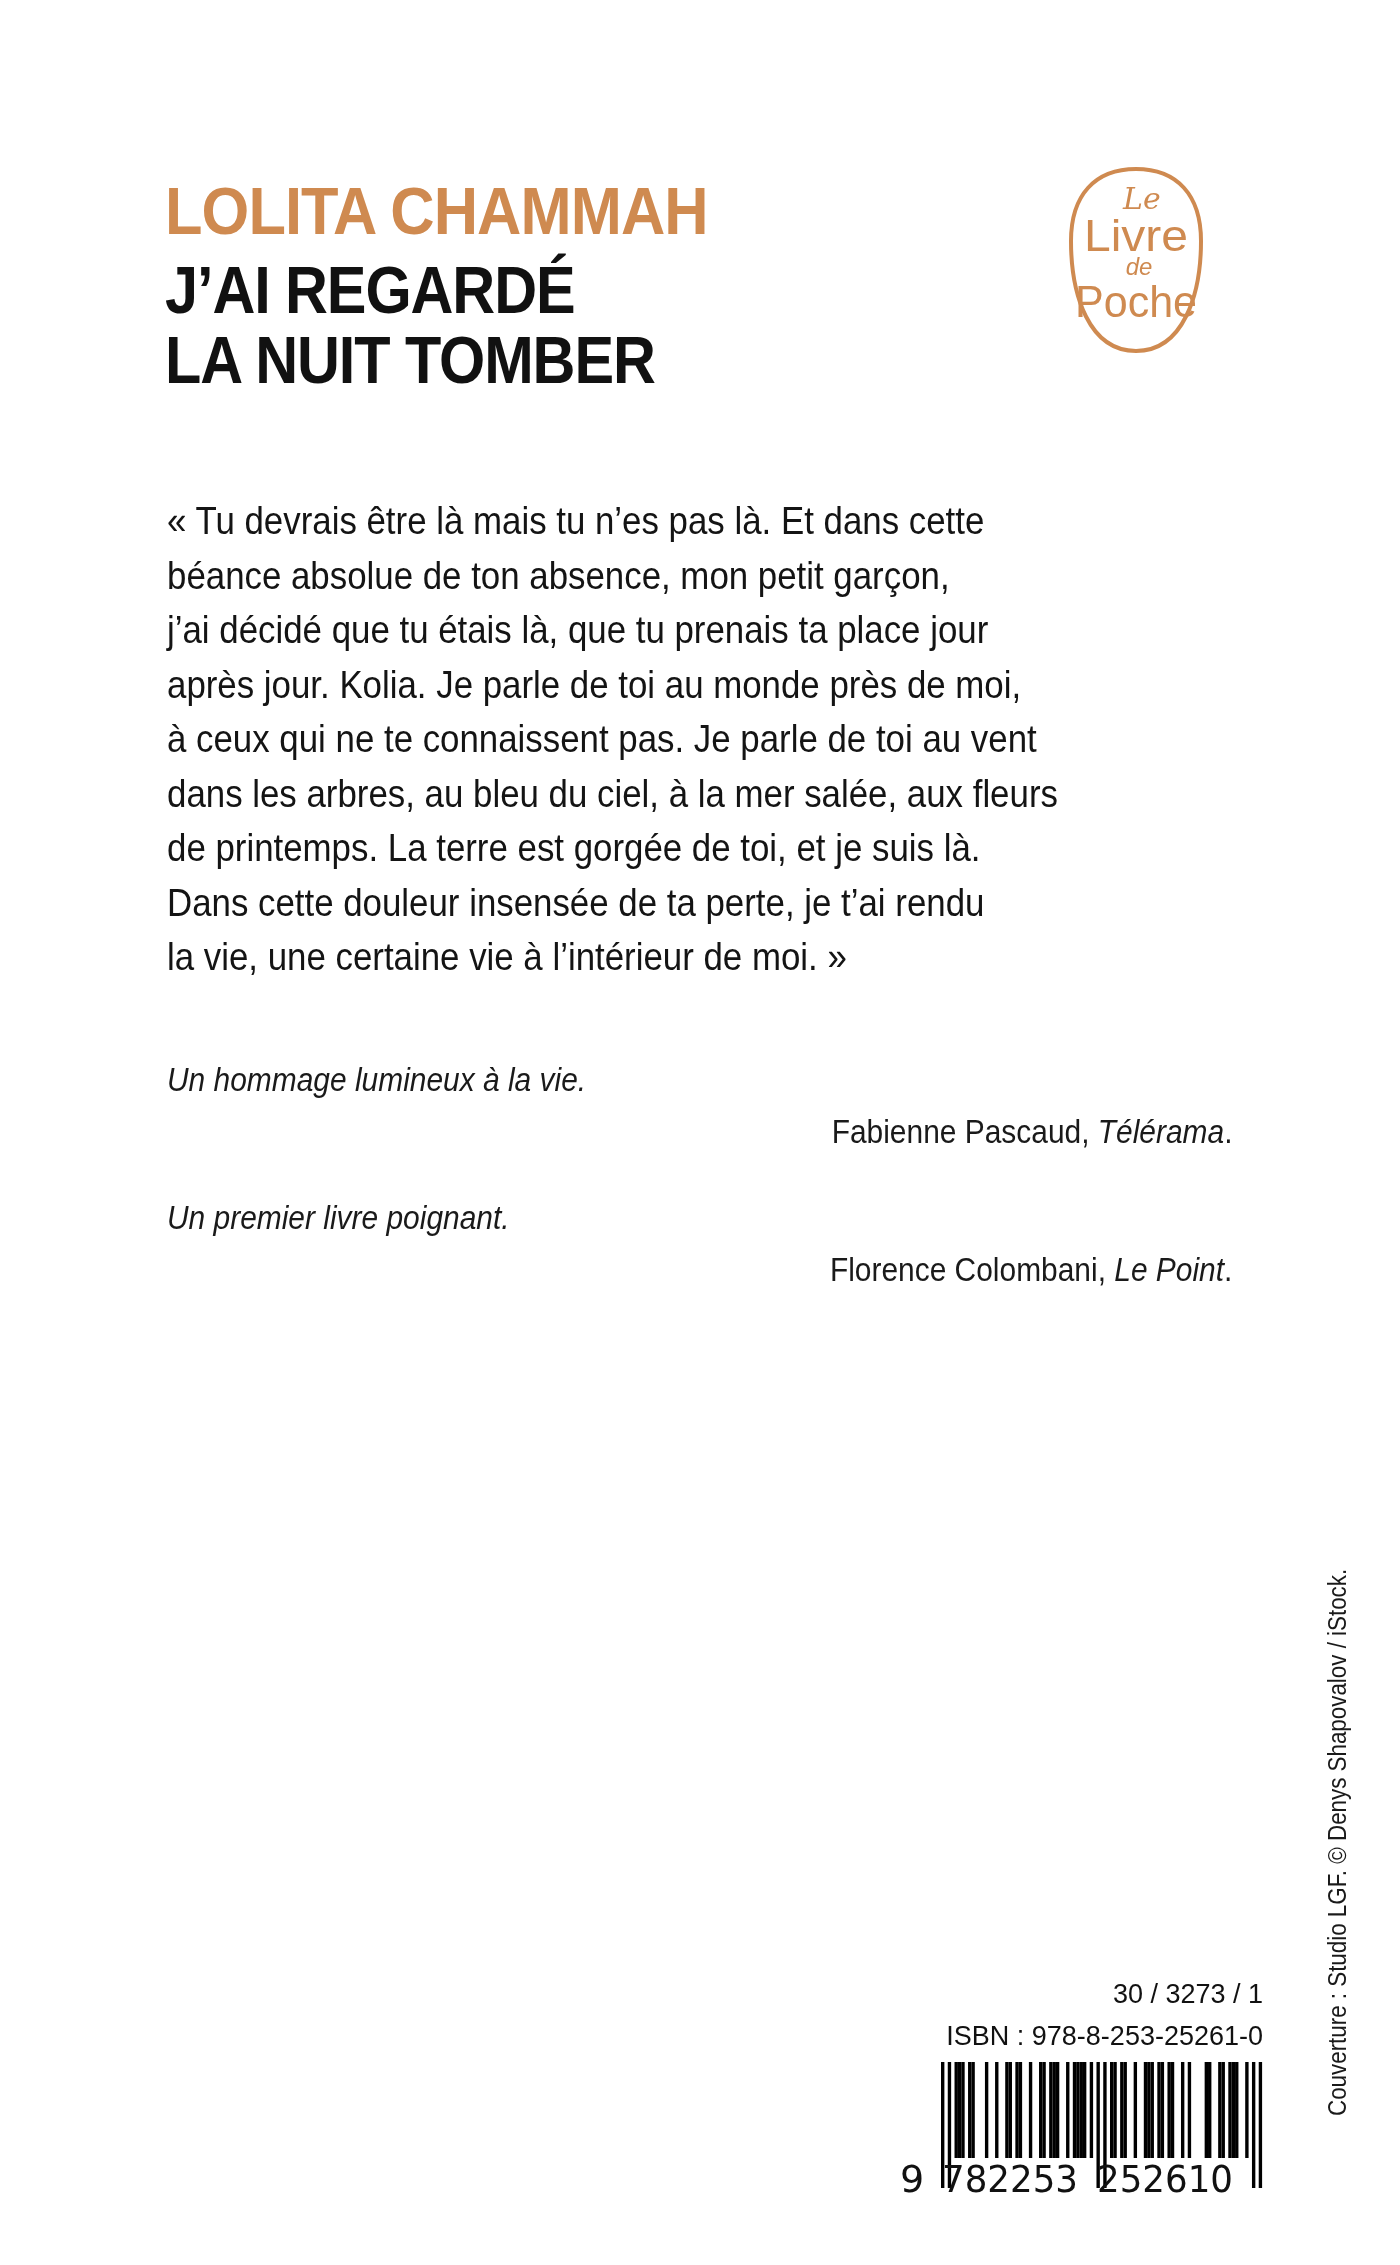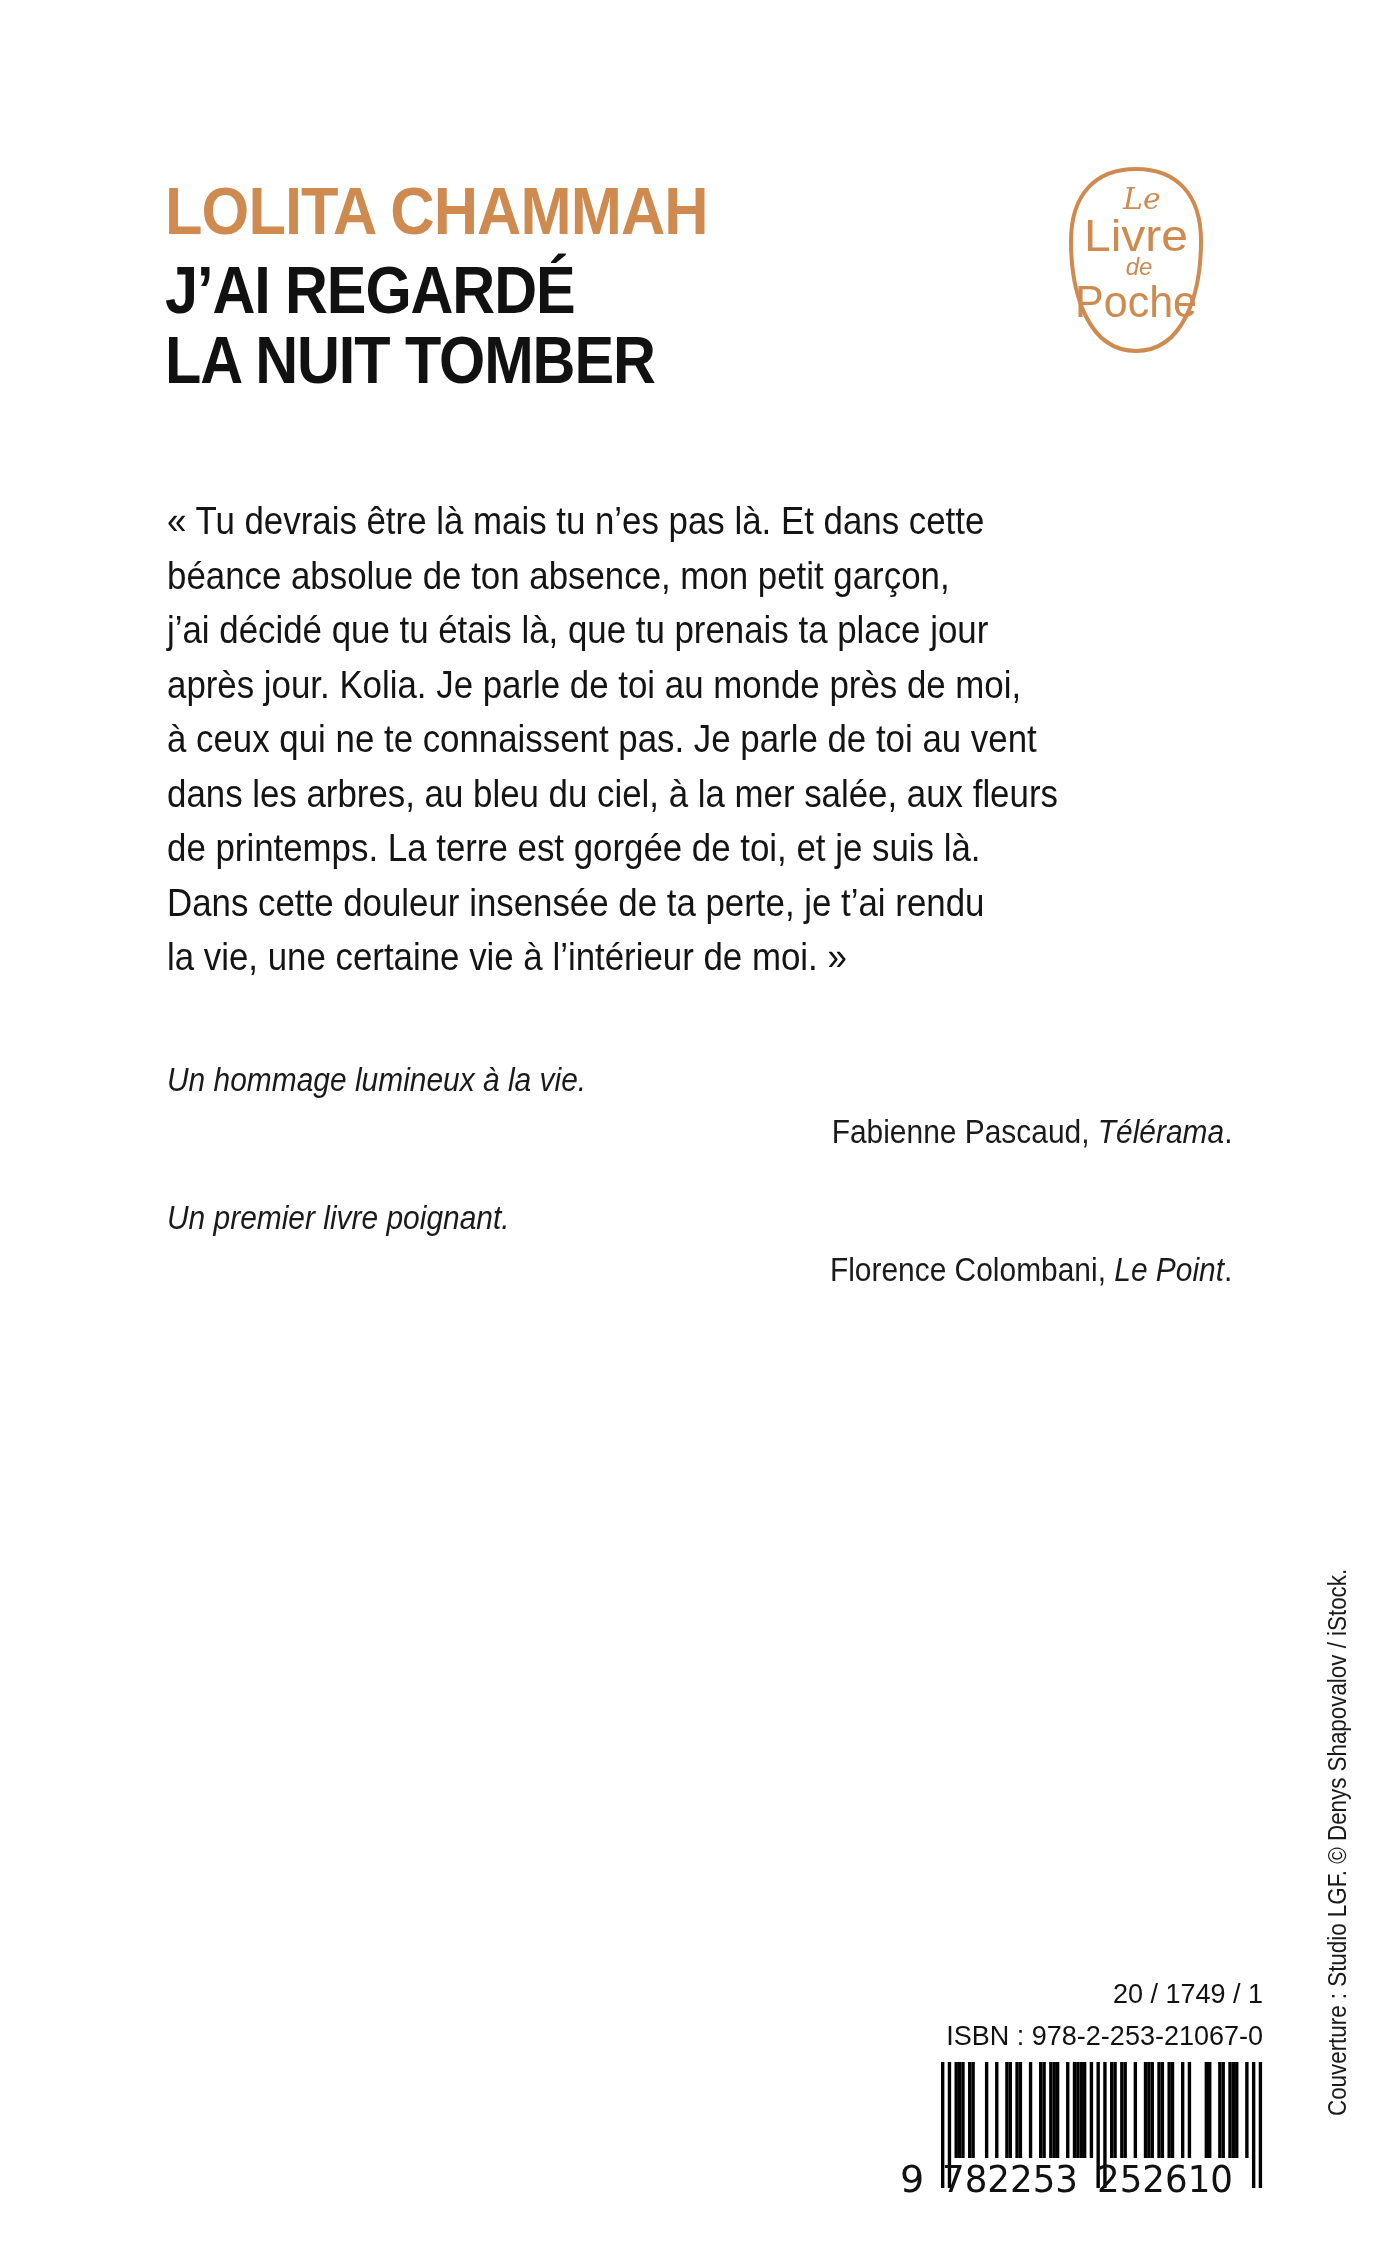--- a/index.html
+++ b/index.html
@@ -74,22 +74,22 @@
 
 <div class="abs review-quote rq1">Un hommage lumineux à la vie.</div>
 <div class="abs review-attr ra1">
   <span>Fabienne Pascaud, </span><i>Télérama</i><span>.</span>
 </div>
 <div class="abs review-quote rq2">Un premier livre poignant.</div>
 <div class="abs review-attr ra2">
   <span>Florence Colombani, </span><i>Le Point</i><span>.</span>
 </div>
 
-<div class="abs code-line code-1">20 / 1749 / 1</div>
-<div class="abs code-line code-2">ISBN : 978-2-253-21067-0</div>
+<div class="abs code-line code-1">30 / 3273 / 1</div>
+<div class="abs code-line code-2">ISBN : 978-8-253-25261-0</div>
 
 <div class="abs barcode-wrap">
   <svg id="barcode-svg" width="370" height="140" viewBox="0 0 370 140">
     <g id="bars">
         <rect x="41.00" y="2" width="3.38" height="126" fill="#000"></rect>
         <rect x="47.76" y="2" width="3.38" height="126" fill="#000"></rect>
         <rect x="54.52" y="2" width="3.38" height="96" fill="#000"></rect>
         <rect x="57.90" y="2" width="3.38" height="96" fill="#000"></rect>
         <rect x="61.28" y="2" width="3.38" height="96" fill="#000"></rect>
         <rect x="68.04" y="2" width="3.38" height="96" fill="#000"></rect>

